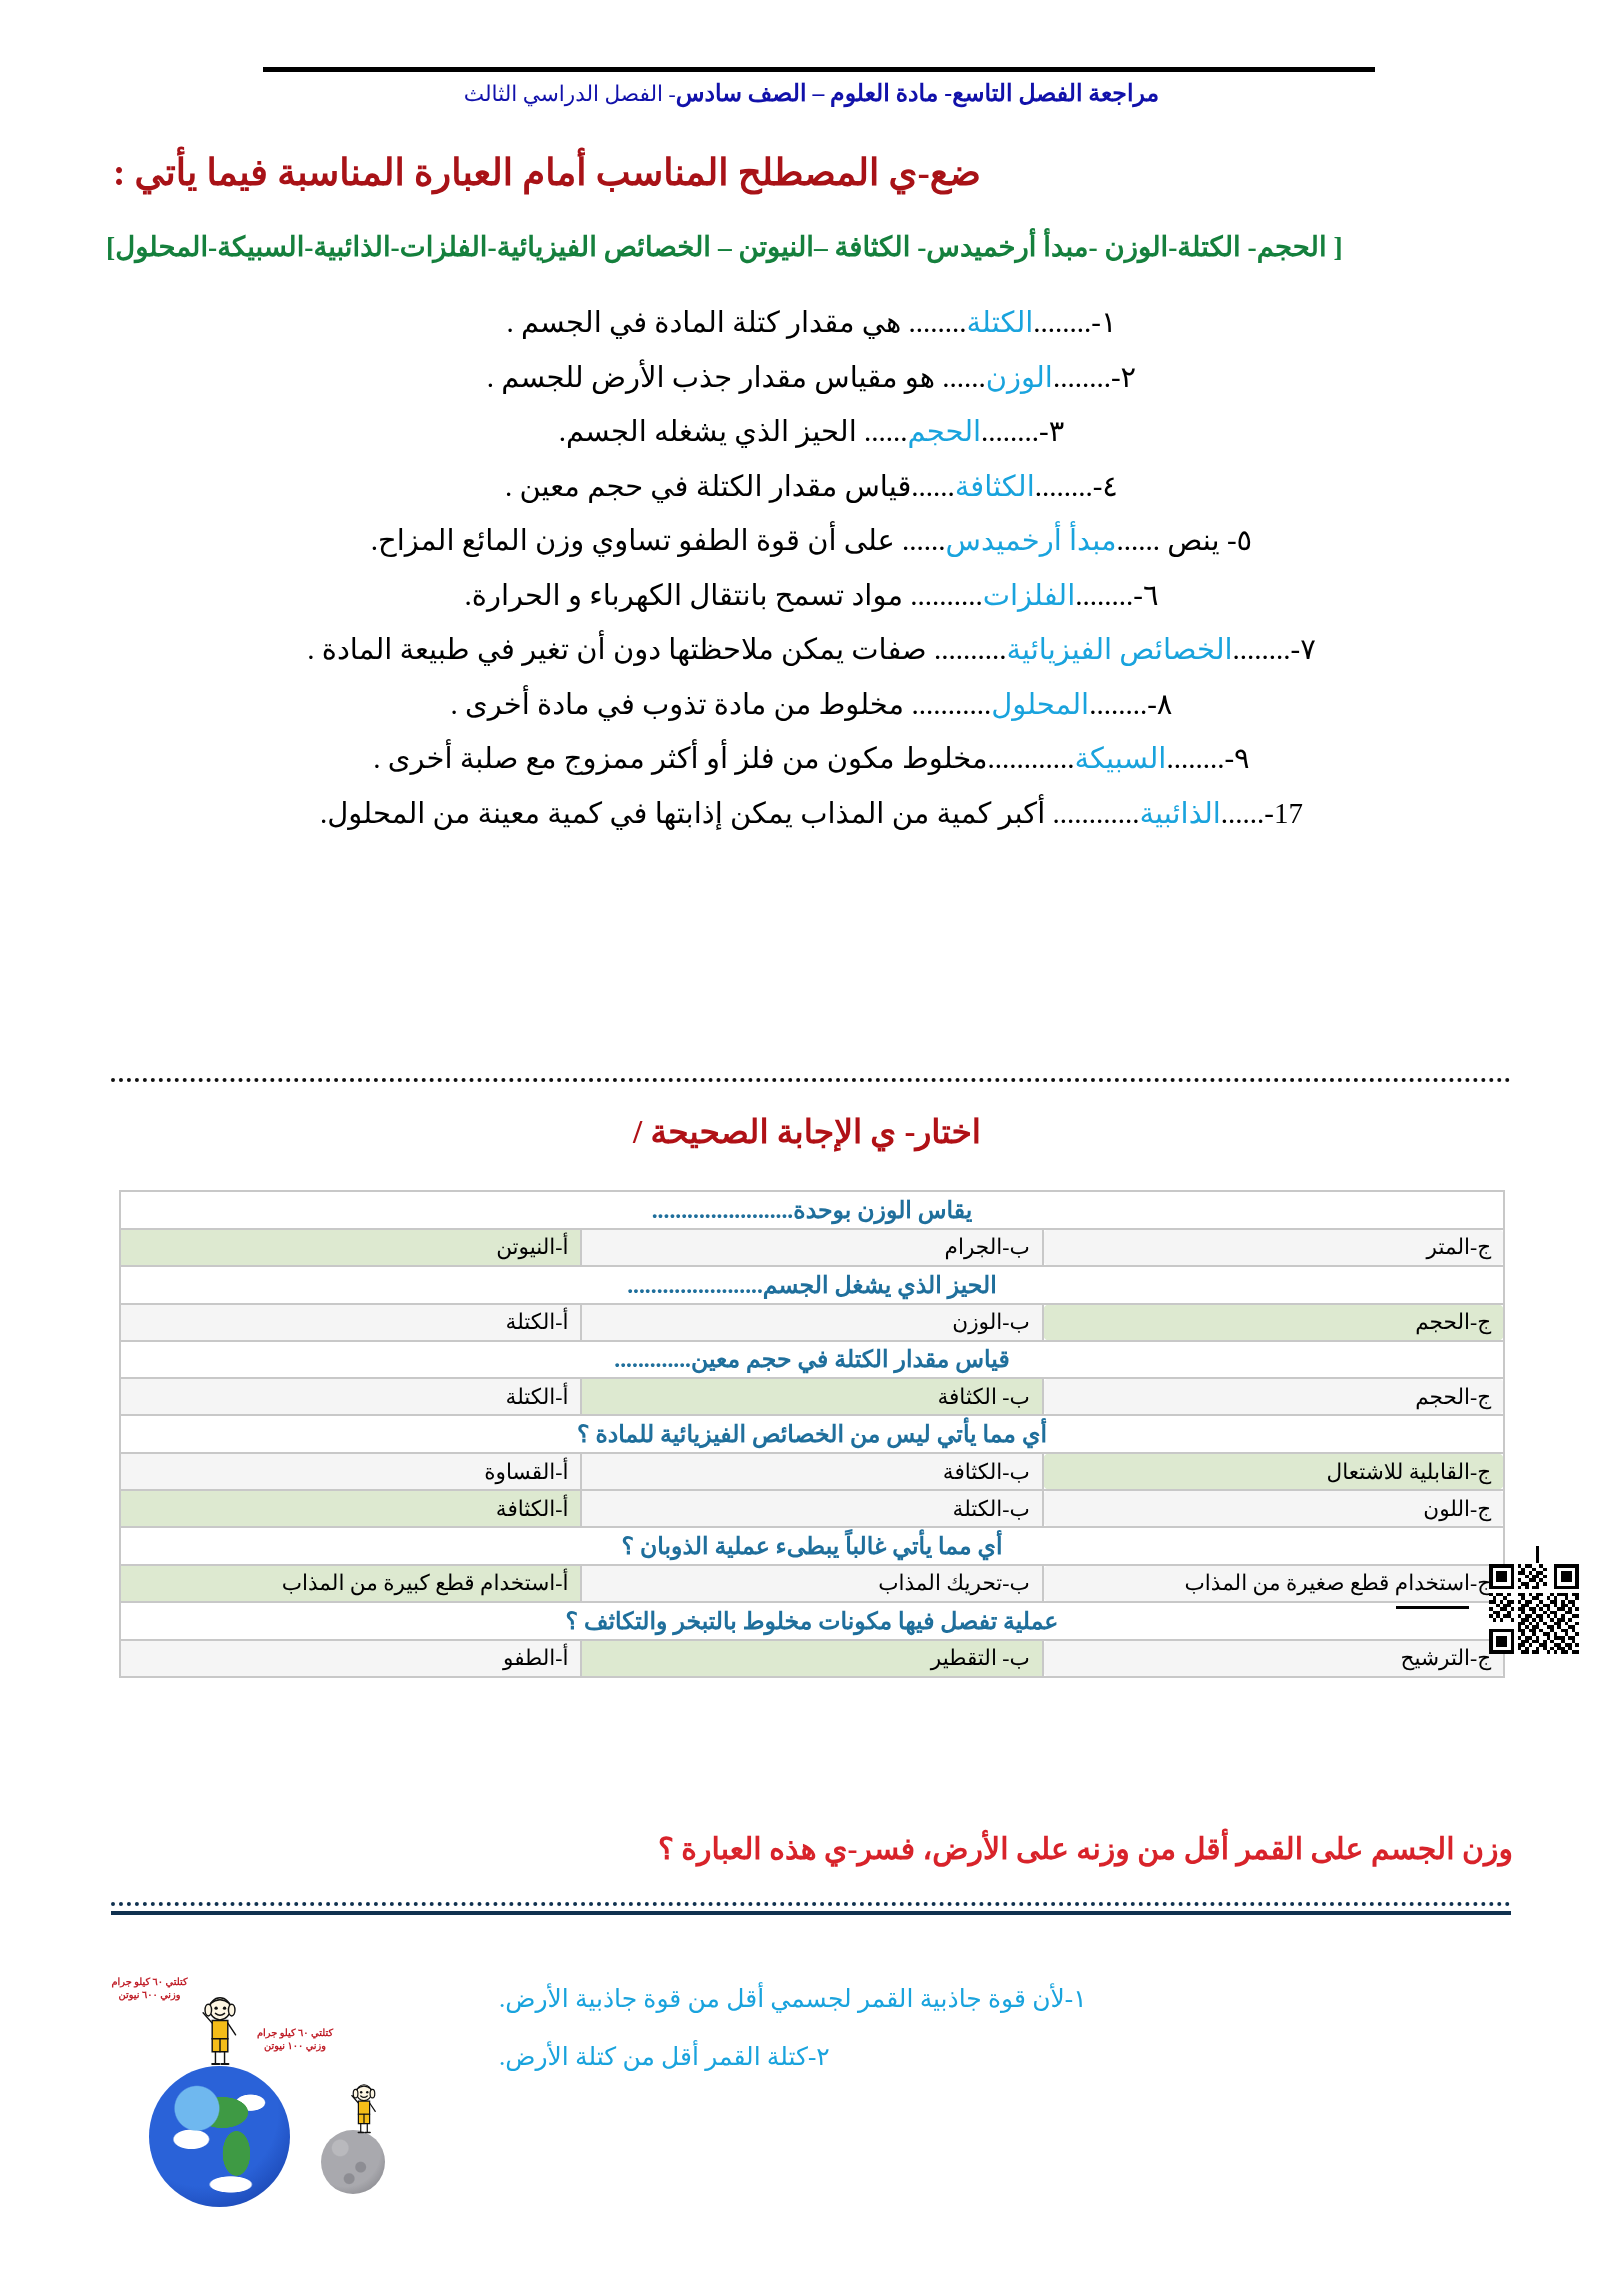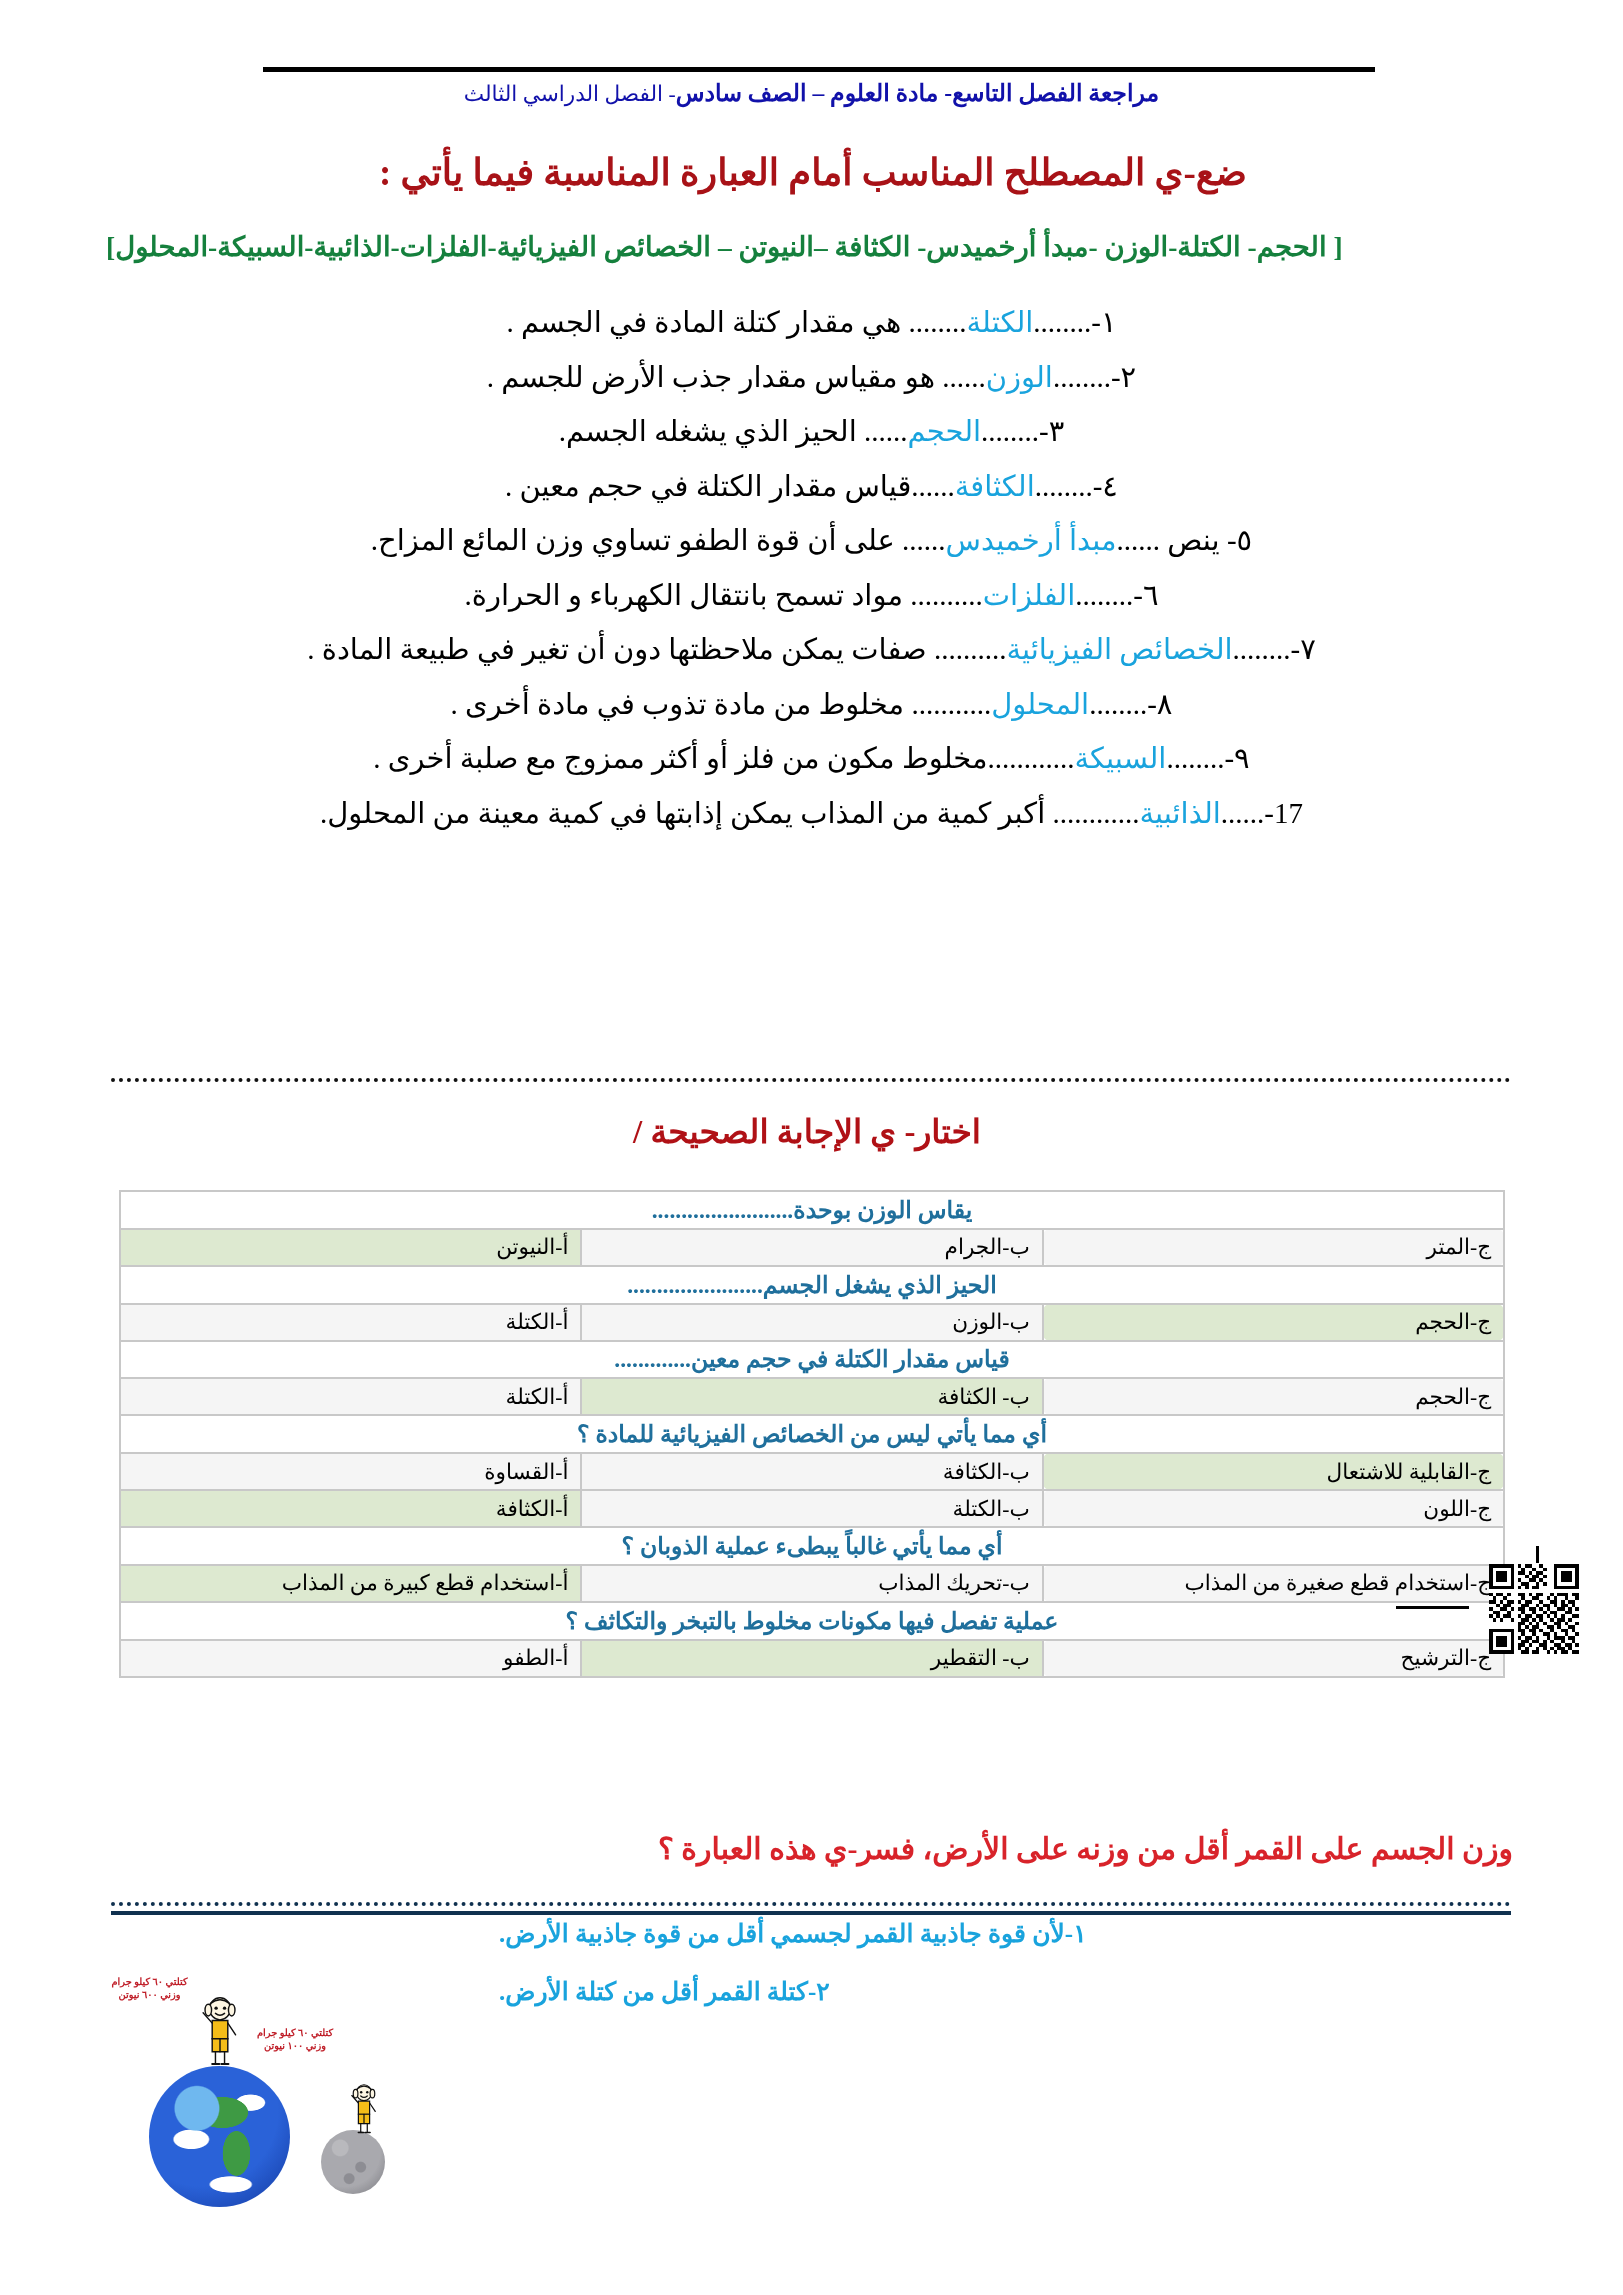--- a/index.html
+++ b/index.html
@@ -50,21 +50,21 @@
     font-weight: normal;
     font-size: 21.6px;
   }
 
   
   .sec1-instruction {
     position: absolute;
     top: 151px;
     right: 110px;
     width: 1400px;
-    text-align: center;
+    text-align: left;
     color: #a81217;
     font-size: 37px;
     font-weight: bold;
     direction: rtl;
   }
 
   .word-bank {
     position: absolute;
     top: 230px;
     right: 110px;
@@ -186,25 +186,24 @@
     right: 110px;
     width: 1080px;
     text-align: right;
     color: #d8232a;
     font-size: 30px;
     font-weight: bold;
     direction: rtl;
   }
   .sec3-answers {
     position: absolute;
-    top: 1919px;
+    top: 1984px;
     right: 110px;
     width: 1014px;
     direction: rtl;
-    font-weight: bold;
   }
   .sec3-answer {
     text-align: left;
     color: #19a3dd;
     font-size: 25px;
     margin-bottom: 29px;
     direction: rtl;
   }
 
   

